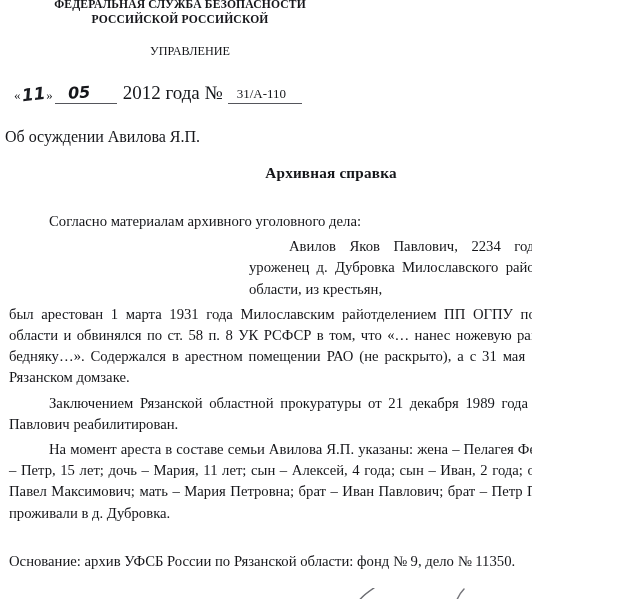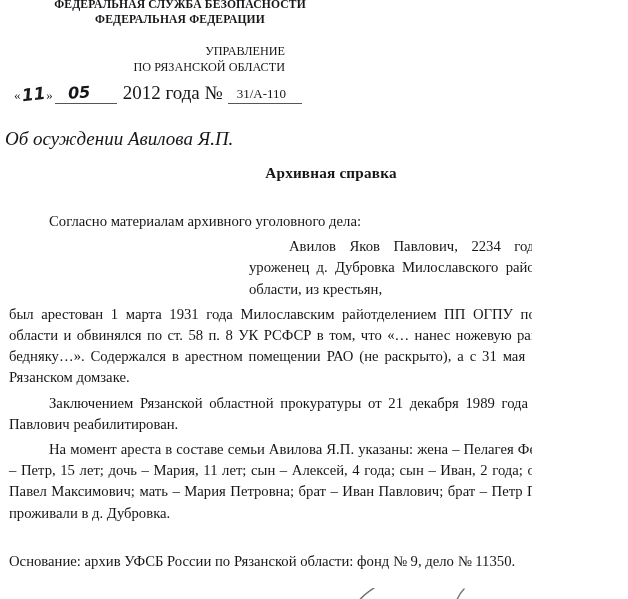--- a/index.html
+++ b/index.html
@@ -35,21 +35,21 @@
 
   .subunit {
     position: absolute;
     left: 95px;
     top: 44px;
     width: 190px;
     text-align: center;
     font-size: 12.2px;
     line-height: 15.5px;
   }
-  .subunit .su-line { display: block; white-space: nowrap; text-align: right; }
+  .subunit .su-line { display: block; white-space: nowrap; }
 
   
   .docline {
     position: absolute;
     left: 14px;
     top: 82px;
     font-size: 13px;
     white-space: nowrap;
     display: flex;
     align-items: flex-end;
@@ -91,23 +91,22 @@
     font-size: 13px;
     white-space: nowrap;
   }
   .yeartxt { padding: 0 3px 0 4px; font-size: 19px; }
 
   
   .subject {
     position: absolute;
     left: 5px;
     top: 128px;
-    font-size: 19px;
-    white-space: nowrap;
-    font-style: italic;
+    font-size: 16px;
+    white-space: nowrap;
   }
 
   
   .doc-title {
     position: absolute;
     left: 0;
     top: 164px;
     width: 628px;
     text-align: center;
     padding-left: 34px;
@@ -155,26 +154,25 @@
     pointer-events: none;
   }
 </style>
 </head>
 <body>
 
 <div id="page">
 
   <div class="letterhead">
     <span class="lh-line">ФЕДЕРАЛЬНАЯ СЛУЖБА БЕЗОПАСНОСТИ</span>
-    <span class="lh-line">ФЕДЕРАЛЬНАЯ ФЕДЕРАЦИИ</span>
+    <span class="lh-line">РОССИЙСКОЙ РОССИЙСКОЙ</span>
   </div>
 
   <div class="subunit">
     <span class="su-line">УПРАВЛЕНИЕ</span>
-    <span class="su-line">ПО РЯЗАНСКОЙ ОБЛАСТИ</span>
   </div>
 
   <div class="docline">
     <span class="q-open">«</span>
     <span class="hw">11</span>
     <span class="q-close">»</span>
     <span class="rule r1">
       <span class="hw-on-rule">05</span>
     </span>
     <span class="yeartxt">2012 года №</span>

